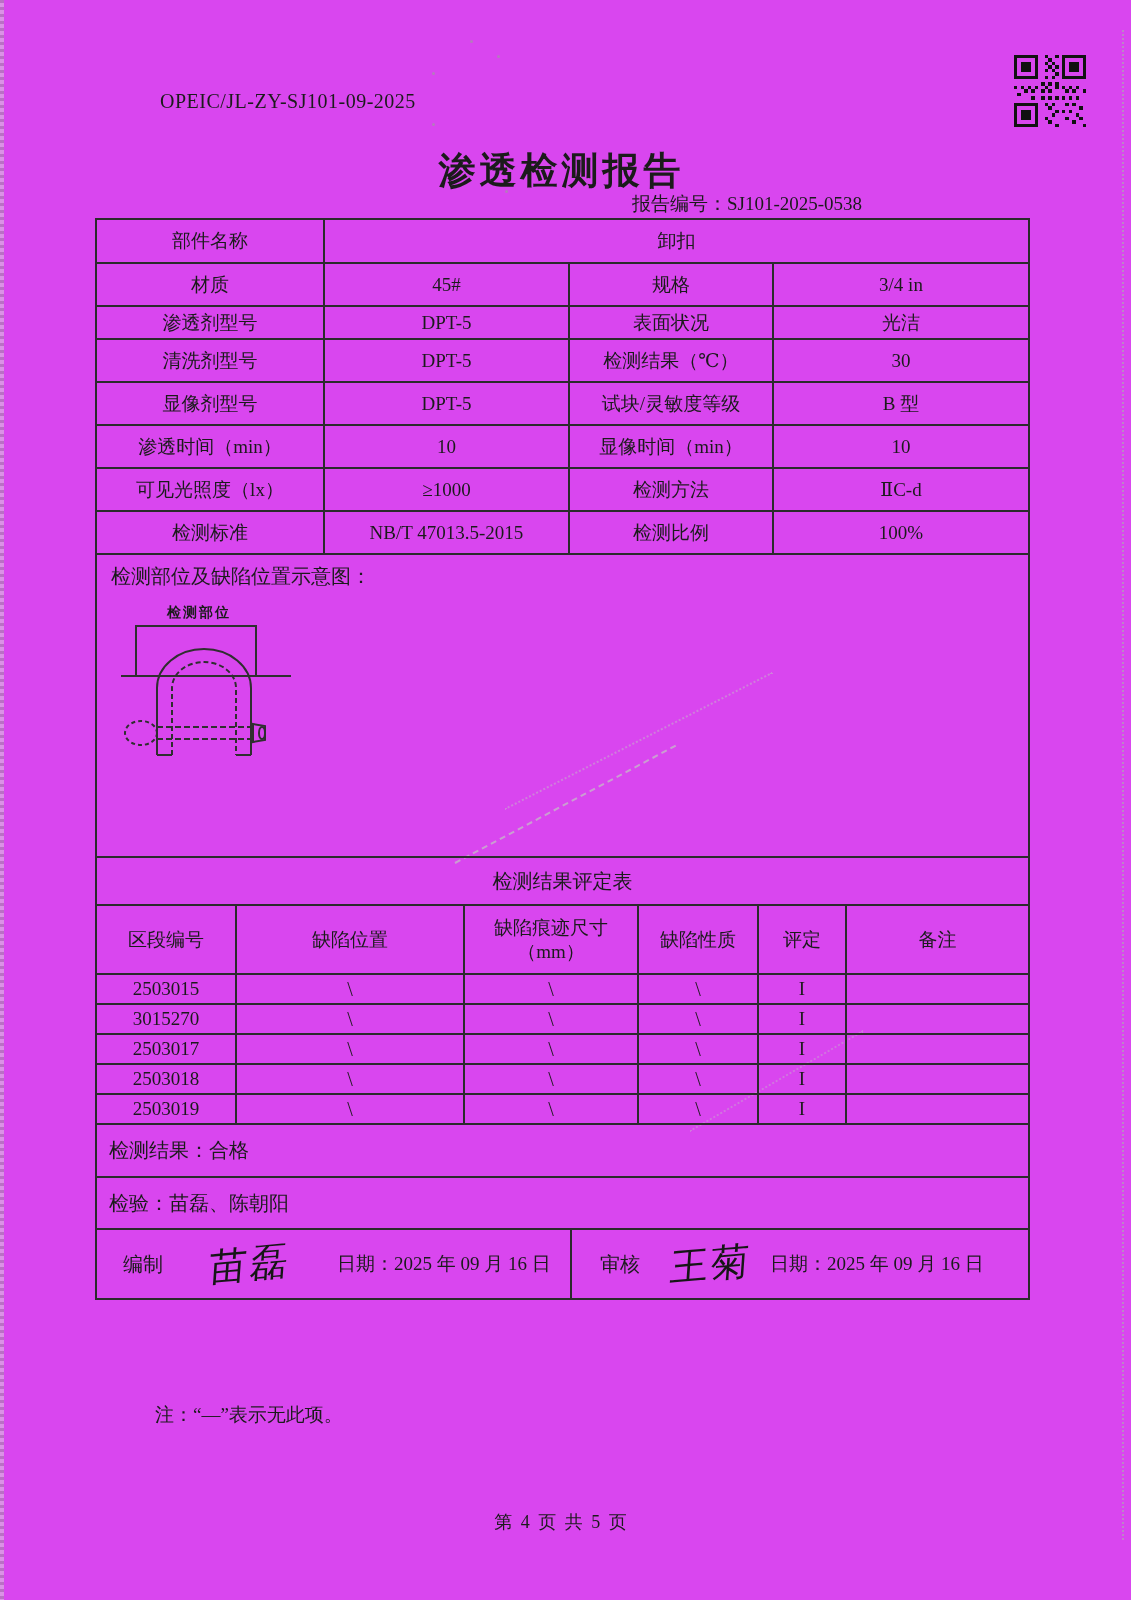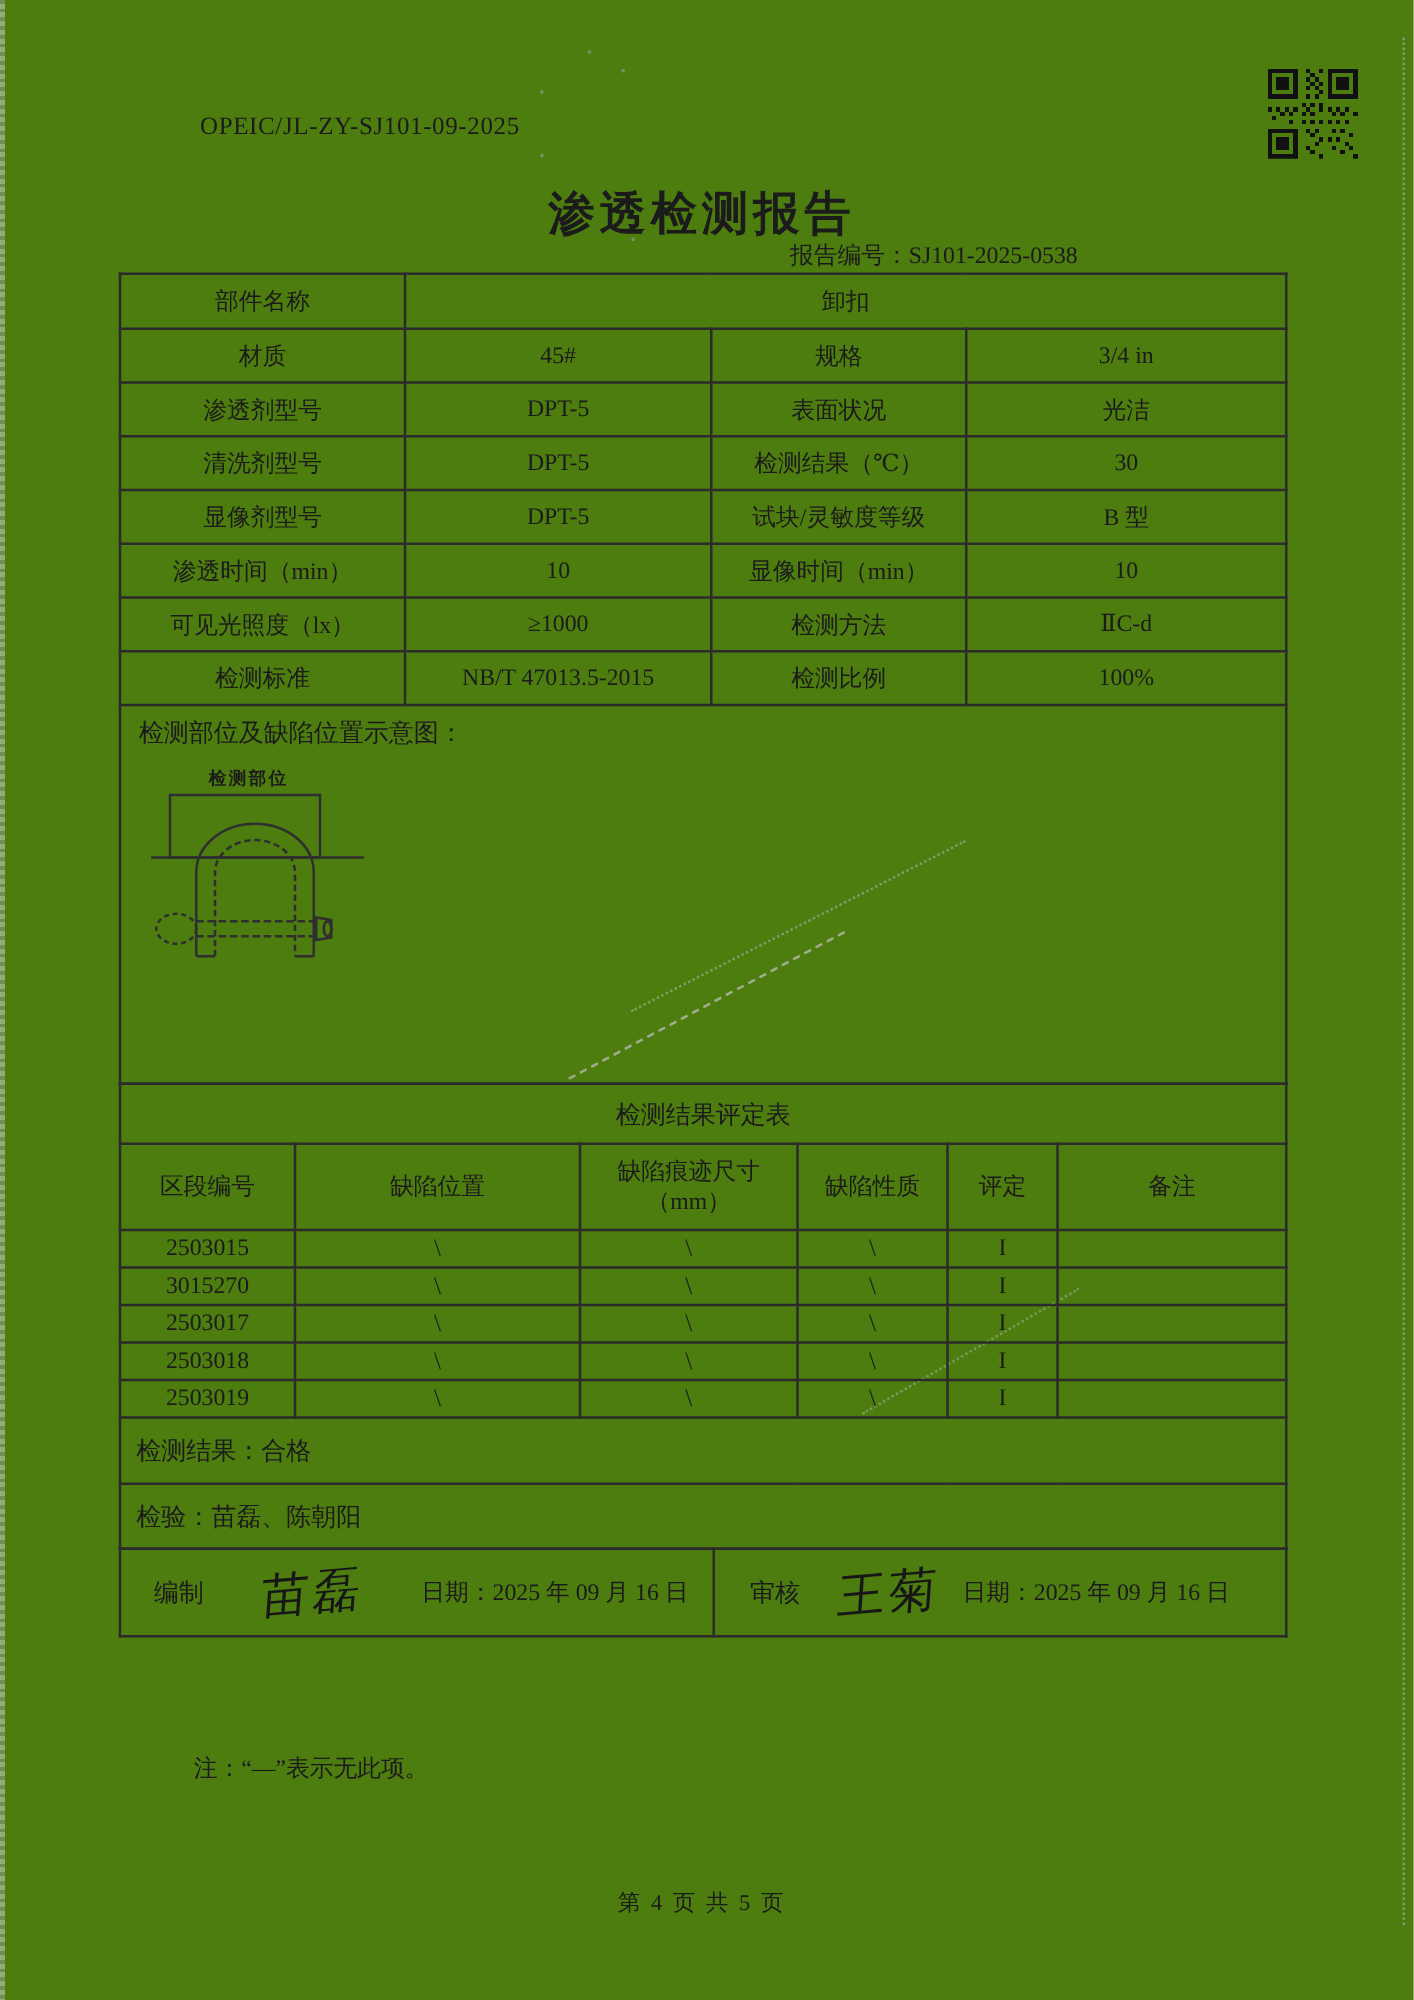--- a/index.html
+++ b/index.html
@@ -2,21 +2,21 @@
 <html><head>
 <meta charset="utf-8">
 <style>
   * { box-sizing: border-box; margin: 0; padding: 0; }
   html,body { background:#ffffff; }
   body {
     width:1131px; height:1600px;
     font-family:"Liberation Serif","DejaVu Serif",serif;
     color:#1b1b1b;
   }
-  .page { position:relative; width:1131px; height:1600px; background:#4d7c0f; overflow:hidden; }
+  .page { position:relative; width:1131px; height:1600px; background:#d946ef; overflow:hidden; }
 
   .doc-code { position:absolute; left:160px; top:90px; font-size:20px; letter-spacing:.5px; white-space:nowrap; }
   .qr { position:absolute; left:1012px; top:55px; width:76px; height:72px; }
   .title { position:absolute; left:95px; top:146px; width:933px; text-align:center;
            font-size:37px; font-weight:bold; letter-spacing:4px; }
   .report-no { position:absolute; left:632px; top:191px; font-size:19px; white-space:nowrap; }
 
   .tables { position:absolute; left:95px; top:218px; width:933px; }
   table { border-collapse:collapse; width:933px; table-layout:fixed; }
   .tbl + .tbl { margin-top:-2px; }
@@ -100,21 +100,21 @@
           <tr style="height:44px">
         <td>部件名称</td>
         <td colspan="3">卸扣</td>
       </tr>
       <tr style="height:43px">
         <td>材质</td>
         <td>45#</td>
         <td>规格</td>
         <td>3/4 in</td>
       </tr>
-      <tr style="height:43px">
+      <tr style="height:33px">
         <td>渗透剂型号</td>
         <td>DPT-5</td>
         <td>表面状况</td>
         <td>光洁</td>
       </tr>
       <tr style="height:43px">
         <td>清洗剂型号</td>
         <td>DPT-5</td>
         <td>检测结果（℃）</td>
         <td>30</td>

